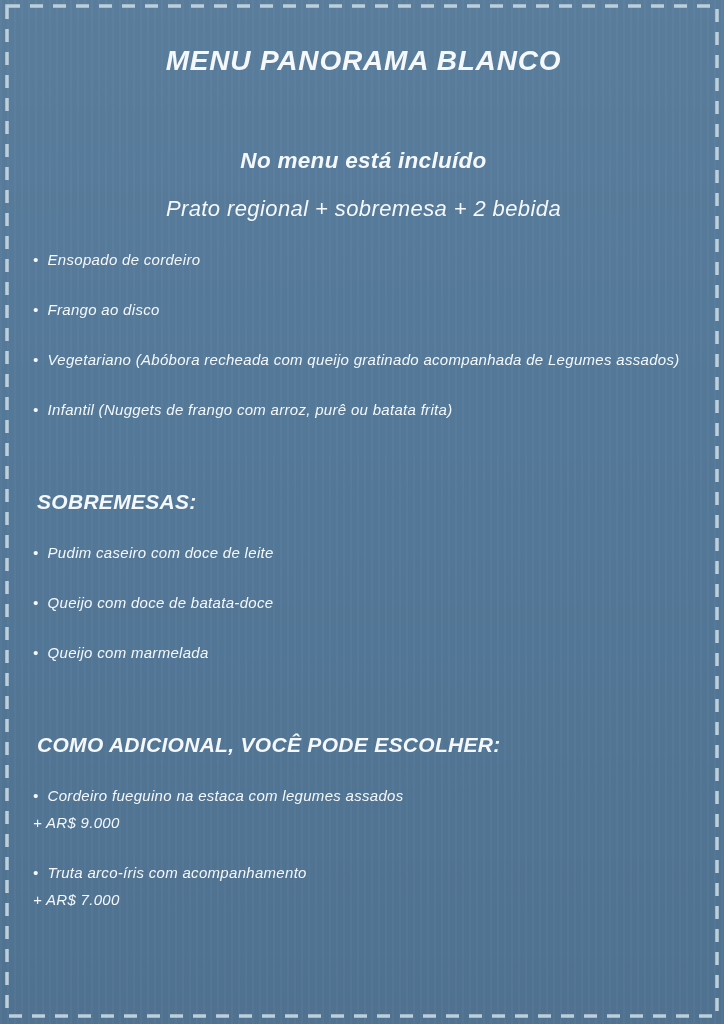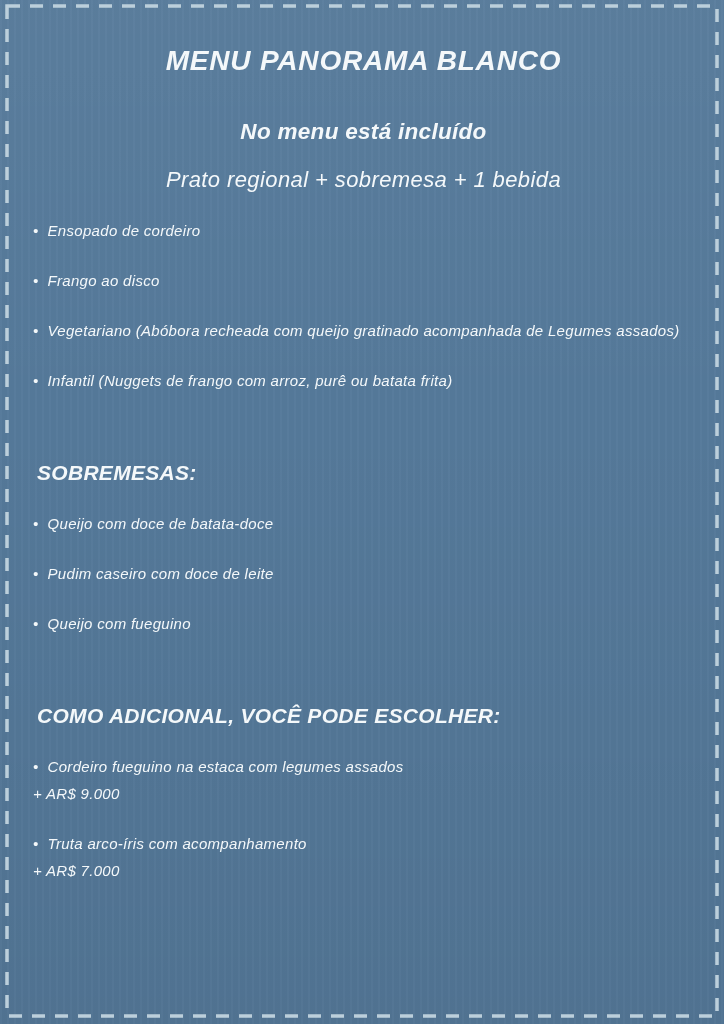--- a/index.html
+++ b/index.html
@@ -51,21 +51,21 @@
   }
   .title {
     padding-top: 44px;
     text-align: center;
     font-size: 28px;
     line-height: 34px;
     font-weight: 700;
     letter-spacing: 0.8px;
   }
   .subtitle {
-    margin-top: 39px;
+    margin-top: 68px;
     text-align: center;
     font-size: 22.5px;
     line-height: 30px;
     font-weight: 700;
     letter-spacing: 0.3px;
   }
   .included {
     margin-top: 19px;
     text-align: center;
     font-size: 22px;
@@ -103,46 +103,46 @@
   <svg class="dashed-frame" viewBox="0 0 724 1024" xmlns="http://www.w3.org/2000/svg" aria-hidden="true">
     <rect x="7" y="6" width="710" height="1010"></rect>
   </svg>
 
   <div class="content">
 
     <div class="title">MENU PANORAMA BLANCO</div>
 
     <div class="subtitle">No menu está incluído</div>
 
-    <div class="included">Prato regional + sobremesa + 1 bebida</div>
+    <div class="included">Prato regional + sobremesa + 2 bebida</div>
 
 
     <div class="item">
       <span class="bullet">•</span><span>Ensopado de cordeiro</span>
     </div>
     <div class="item">
       <span class="bullet">•</span><span>Frango ao disco</span>
     </div>
     <div class="item">
       <span class="bullet">•</span><span>Vegetariano (Abóbora recheada com queijo gratinado acompanhada de Legumes assados)</span>
     </div>
     <div class="item">
       <span class="bullet">•</span><span>Infantil (Nuggets de frango com arroz, purê ou batata frita)</span>
     </div>
 
     <div class="section-heading">SOBREMESAS:</div>
 
     <div class="item">
+      <span class="bullet">•</span><span>Pudim caseiro com doce de leite</span>
+    </div>
+    <div class="item">
       <span class="bullet">•</span><span>Queijo com doce de batata-doce</span>
     </div>
     <div class="item">
-      <span class="bullet">•</span><span>Pudim caseiro com doce de leite</span>
-    </div>
-    <div class="item">
-      <span class="bullet">•</span><span>Queijo com fueguino</span>
+      <span class="bullet">•</span><span>Queijo com marmelada</span>
     </div>
 
     <div class="section-heading">COMO ADICIONAL, VOCÊ PODE ESCOLHER:</div>
 
     <div class="item">
       <span class="bullet">•</span><span>Cordeiro fueguino na estaca com legumes assados</span>
       <div class="price">+ AR$ 9.000</div>
     </div>
     <div class="item">
       <span class="bullet">•</span><span>Truta arco-íris com acompanhamento</span>

